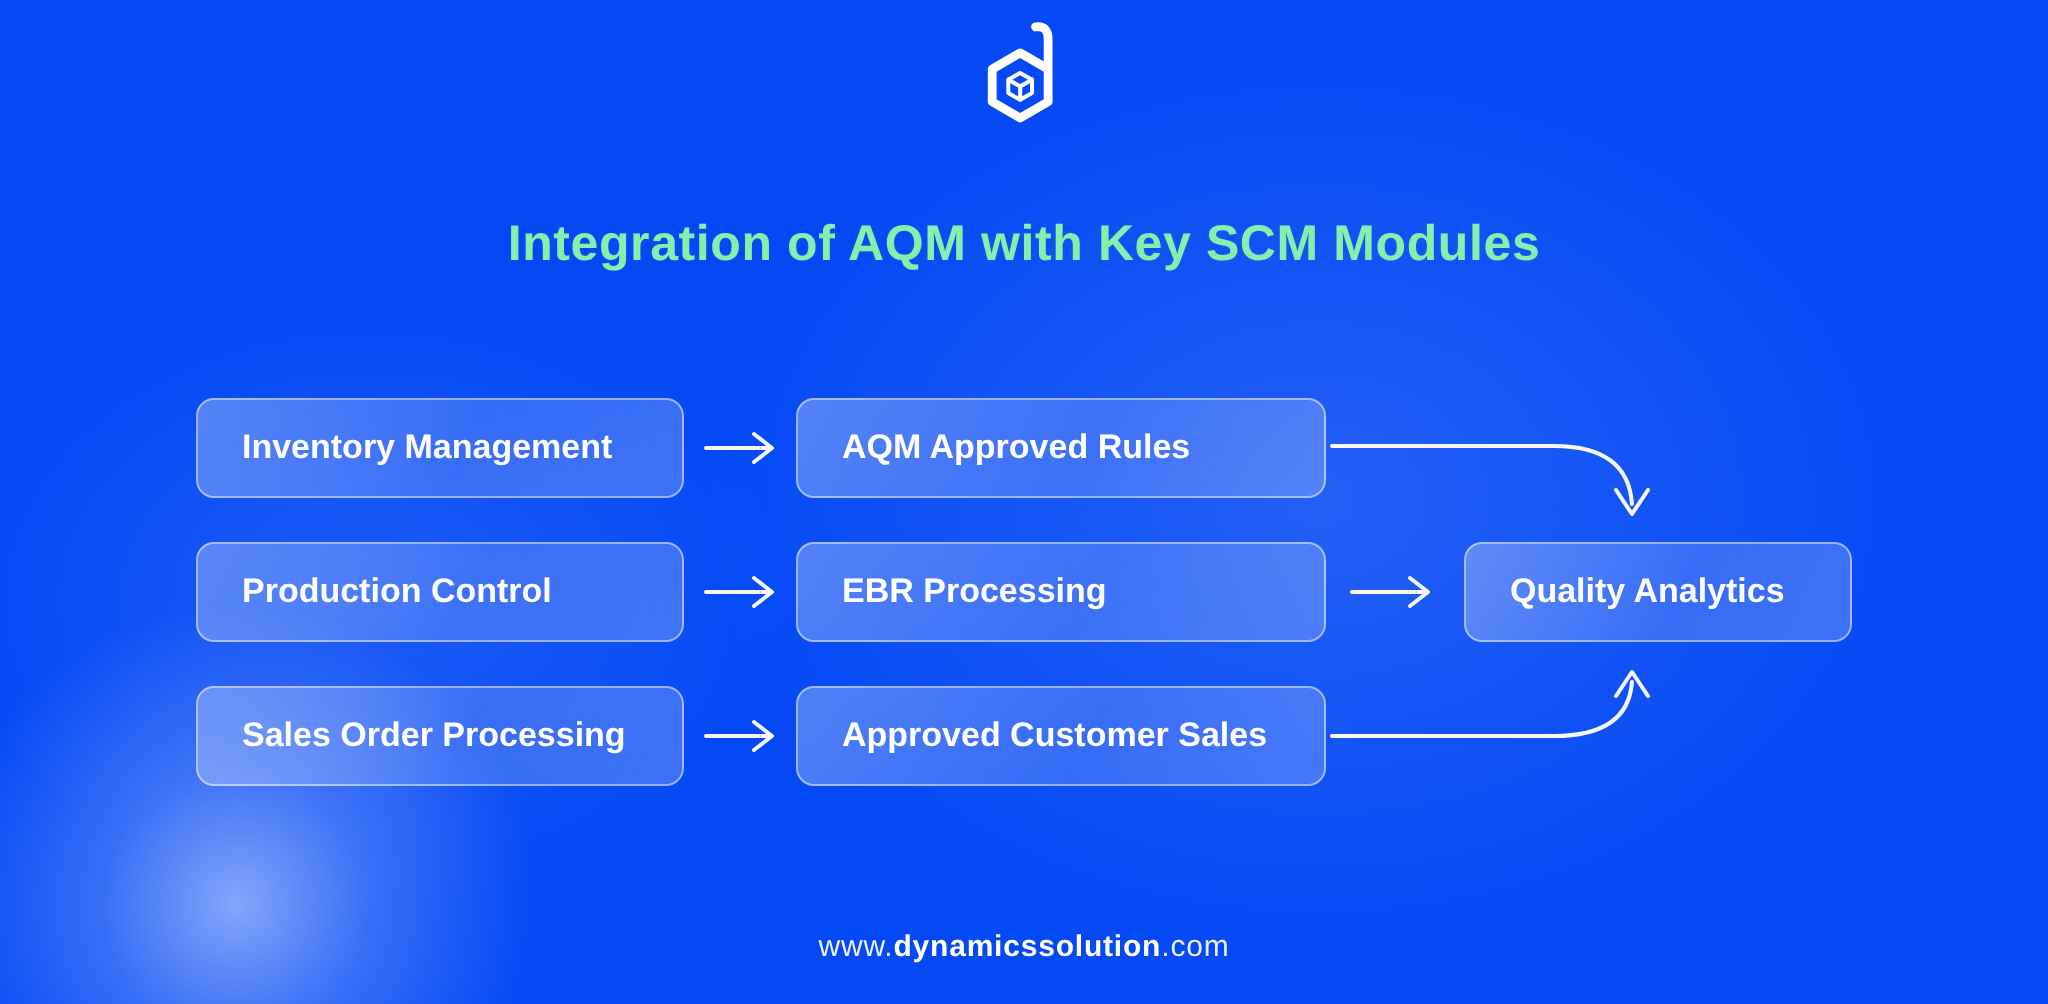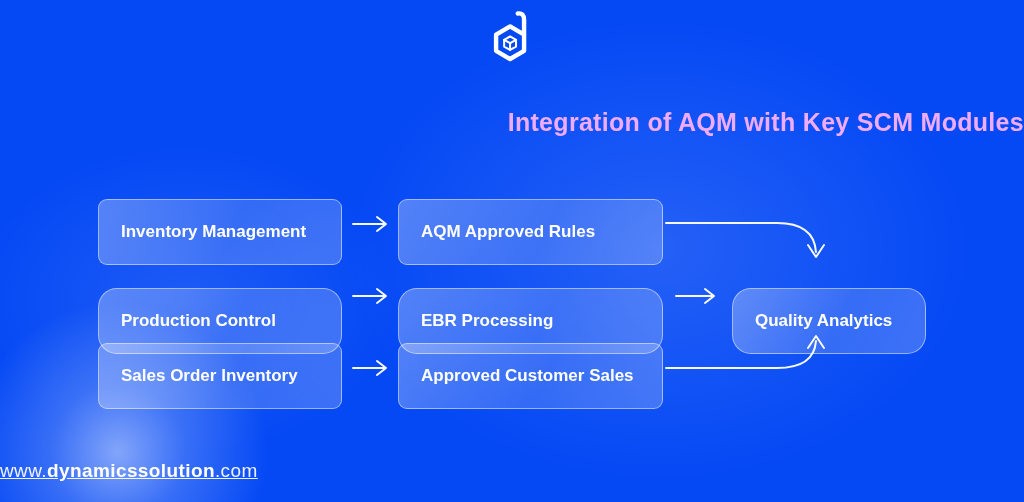--- a/index.html
+++ b/index.html
@@ -18,63 +18,62 @@
   .logo-wrap {
     position: absolute;
     top: 8px; left: 50%;
     transform: translateX(-50%);
   }
 
   .title {
     position: absolute;
     top: 108px; left: 0;
     width: 100%;
-    text-align: right;
+    text-align: center;
     font-size: 25px;
     font-weight: bold;
     letter-spacing: 0.3px;
-    color: #f0abfc;
+    color: #86efac;
   }
 
   .node {
     position: absolute;
-    height: 66px;
+    height: 50px;
     display: flex;
     align-items: center;
     padding: 0 22px;
     border: 1px solid rgba(255,255,255,0.48);
     border-radius: 9px;
     background: linear-gradient(115deg, rgba(255,255,255,0.30) 0%, rgba(255,255,255,0.16) 55%, rgba(255,255,255,0.22) 100%);
     font-size: 17px;
     font-weight: bold;
     color: #ffffff;
     white-space: nowrap;
   }
   .col-left  { left: 98px;  width: 244px; }
   .col-mid   { left: 398px; width: 265px; }
   .col-right { left: 732px; width: 194px; align-items: center; }
   .row-0 { top: 199px; }
-  .row-1 { top: 288px; border-radius: 19px; }
+  .row-1 { top: 271px; }
   .row-2 { top: 343px; }
 
   .arrows-overlay {
     position: absolute;
     inset: 0;
     pointer-events: none;
   }
 
   .footer {
     position: absolute;
     bottom: 20px; left: 0;
     width: 100%;
-    text-align: left;
-    font-size: 19px;
+    text-align: center;
+    font-size: 15px;
     letter-spacing: 0.4px;
     color: rgba(255,255,255,0.92);
-    text-decoration: underline;
   }
   .footer .domain-bold { font-weight: bold; color: #ffffff; }
 </style>
 </head>
 <body>
 
 <div class="logo-wrap">
   <svg width="46" height="56" viewBox="0 0 48 58">
     <g fill="none" stroke="#ffffff" stroke-width="4.6" stroke-linejoin="round" stroke-linecap="round">
       <path d="M30,5.5 Q36.6,4.5 36.6,12 L36.6,44.5 L22,53 L7.4,44.5 L7.4,27.5 L22,19 L36.6,27.5"></path>
@@ -89,21 +88,21 @@
 
 <div class="title">Integration of AQM with Key SCM Modules</div>
 
 <div class="node col-left row-0">
   <span>Inventory Management</span>
 </div>
 <div class="node col-left row-1">
   <span>Production Control</span>
 </div>
 <div class="node col-left row-2">
-  <span>Sales Order Inventory</span>
+  <span>Sales Order Processing</span>
 </div>
 
 <div class="node col-mid row-0">
   <span>AQM Approved Rules</span>
 </div>
 <div class="node col-mid row-1">
   <span>EBR Processing</span>
 </div>
 <div class="node col-mid row-2">
   <span>Approved Customer Sales</span>

